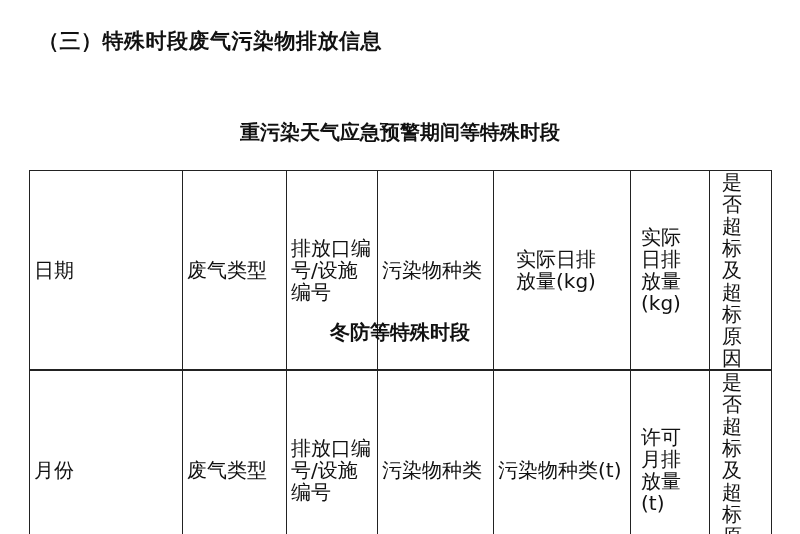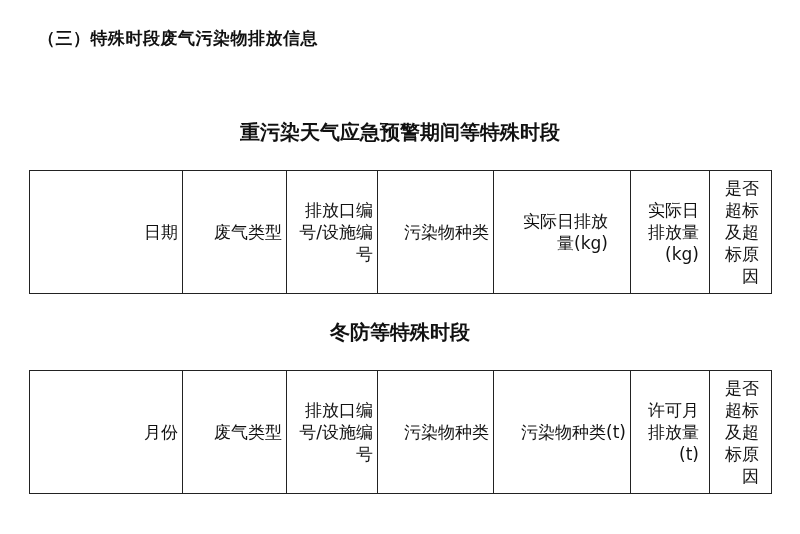--- a/index.html
+++ b/index.html
@@ -1,24 +1,24 @@
 <!DOCTYPE html>
 <html><head>
 <meta charset="utf-8">
 <style>
   html,body{margin:0;padding:0;background:#fff;}
   body{width:800px;height:534px;position:relative;overflow:hidden;font-family:"DejaVu Sans","Liberation Sans",sans-serif;color:#111;}
-  .section-title{position:absolute;left:38px;top:27px;font-size:17px;font-weight:bold;letter-spacing:0.5px;}
+  .section-title{position:absolute;left:38px;top:27px;font-size:21px;font-weight:bold;letter-spacing:0.5px;}
   .caption{position:absolute;left:0;width:800px;text-align:center;font-size:20px;font-weight:bold;}
   #cap1{top:119px;}
   #cap2{top:319px;text-align:center;}
   table{position:absolute;left:29px;border-collapse:collapse;table-layout:fixed;}
   #t1{top:170px;height:124px;}
   #t2{top:370px;height:124px;}
-  td{border:1.5px solid #222;text-align:right;vertical-align:middle;font-size:17px;line-height:22px;padding:0 4px;word-break:break-all;}
+  td{border:1.5px solid #222;text-align:left;vertical-align:middle;font-size:20px;line-height:22px;padding:0 4px;word-break:break-all;}
 </style>
 </head>
 <body>
 
 <div class="section-title">（三）特殊时段废气污染物排放信息</div>
 
 <div class="caption" id="cap1">重污染天气应急预警期间等特殊时段</div>
 <table id="t1">
   <colgroup>
     <col style="width:153px">

